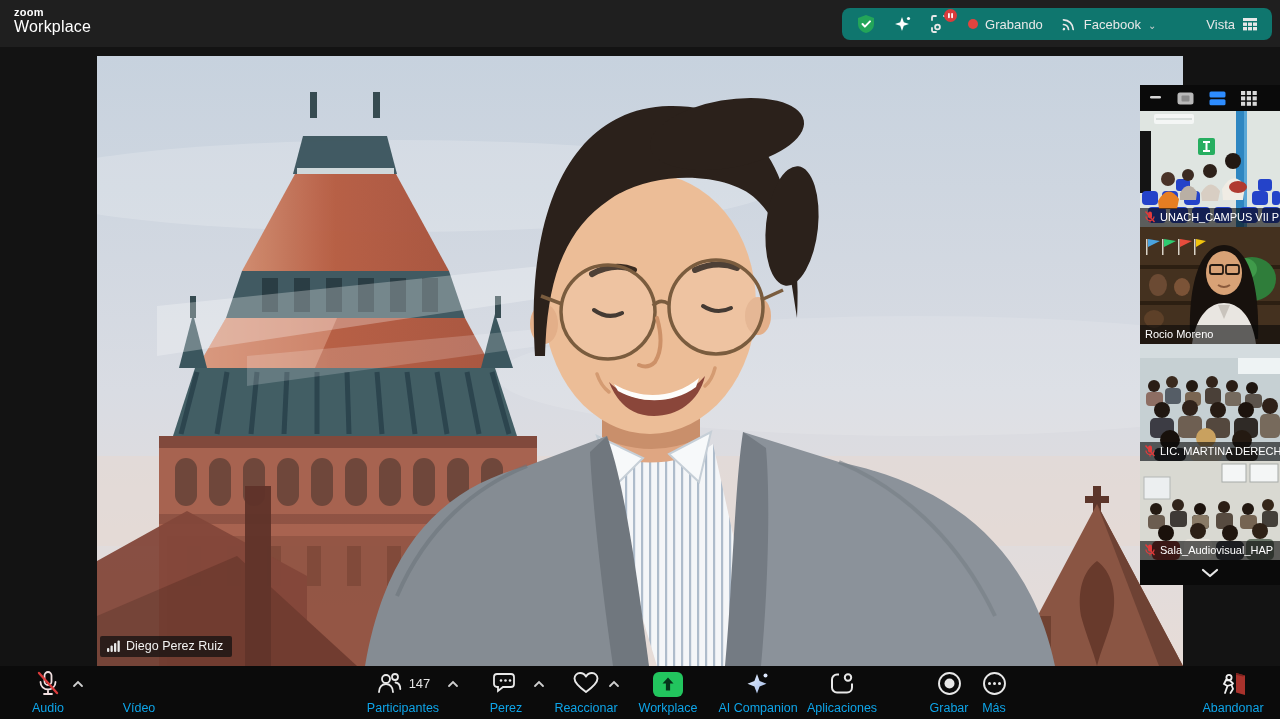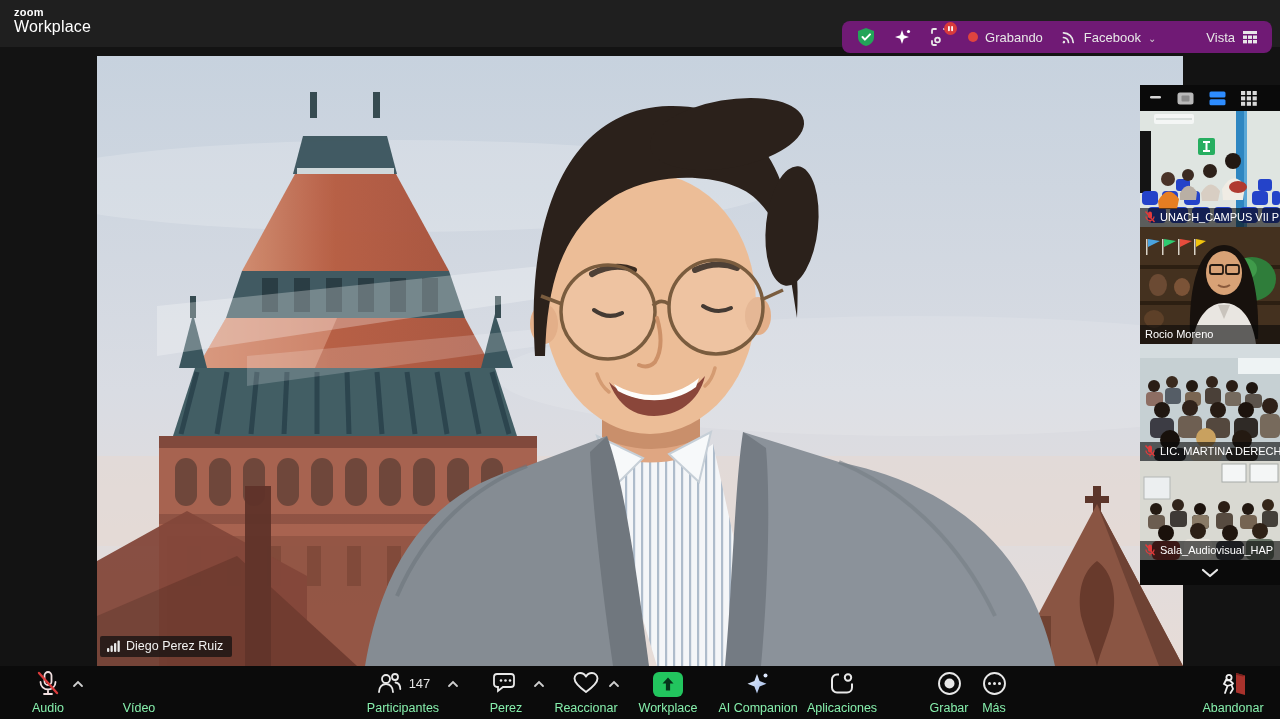--- a/index.html
+++ b/index.html
@@ -5,22 +5,22 @@
   * { margin:0; padding:0; box-sizing:border-box; }
   html,body { width:1280px; height:719px; background:#0e0e0e; overflow:hidden;
               font-family:"Liberation Sans", sans-serif; }
   .screen { position:relative; width:1280px; height:719px; background:#121212; overflow:hidden; }
 
   
   .topbar { position:absolute; left:0; top:0; width:1280px; height:47px; background:#1f1f1f; z-index:30; }
   .brand { position:absolute; left:14px; top:7px; color:#fff; line-height:1.05; }
   .brand .z { font-size:11px; font-weight:bold; letter-spacing:.3px; }
   .brand .w { font-size:16px; font-weight:400; letter-spacing:.2px; }
-  .top-right { position:absolute; right:8px; top:21px; height:32px; display:flex; align-items:center; gap:18px;
-               background:#701a75; border-radius:8px; padding:0 14px; color:#e8e8e8; font-size:13px; }
+  .top-right { position:absolute; right:8px; top:8px; height:32px; display:flex; align-items:center; gap:18px;
+               background:#0f766e; border-radius:8px; padding:0 14px; color:#e8e8e8; font-size:13px; }
   .tr-group { display:flex; align-items:center; gap:7px; }
   .dot-rec { width:10px; height:10px; border-radius:50%; background:#e0443f; }
   .icon-wrap { position:relative; display:flex; align-items:center; }
   .badge-mini { position:absolute; right:-7px; top:-5px; width:13px; height:13px; border-radius:50%;
                 background:#d93b3b; display:flex; align-items:center; justify-content:center; }
   .chev { font-size:10px; color:#cfcfcf; transform:translateY(1px); }
 
   
   .stage { position:absolute; left:0; top:47px; width:1280px; height:619px; background:#131313; }
   .main-video { position:absolute; left:97px; top:56px; width:1086px; height:610px; background:#3b82f6; overflow:hidden; }
@@ -34,21 +34,21 @@
   .thumb svg { display:block; }
   .thumb-label { position:absolute; left:0; bottom:0; right:0; display:flex; align-items:center; gap:5px;
                  background:rgba(10,10,10,.62); color:#fff; font-size:11px; padding:3px 4px 4px 5px;
                  white-space:nowrap; overflow:hidden; }
   .sb-more { height:25px; display:flex; align-items:center; justify-content:center; background:#0a0a0a; }
 
   
   .toolbar { position:absolute; left:0; top:666px; width:1280px; height:53px; background:#0b0b0b; z-index:40; }
   .tb-item { position:absolute; top:2px; height:49px; display:flex; flex-direction:column;
              align-items:center; justify-content:space-between; padding:3px 0 2px; color:#e3e3e3; }
-  .tb-label { font-size:12.5px; color:#86efac; white-space:nowrap;text-align:right; }
+  .tb-label { font-size:12.5px; color:#0ea5e9; white-space:nowrap;text-align:right; }
   .tb-caret { position:absolute; top:14px; cursor:default; }
   .hoverbg { position:absolute; left:93px; top:668px; width:92px; height:49px; background:#232323; border-radius:8px; z-index:39;}
   .count { font-size:13px; color:#e3e3e3; }
 </style>
 </head>
 <body>
 
 <div class="screen">
 
   <div class="topbar">

